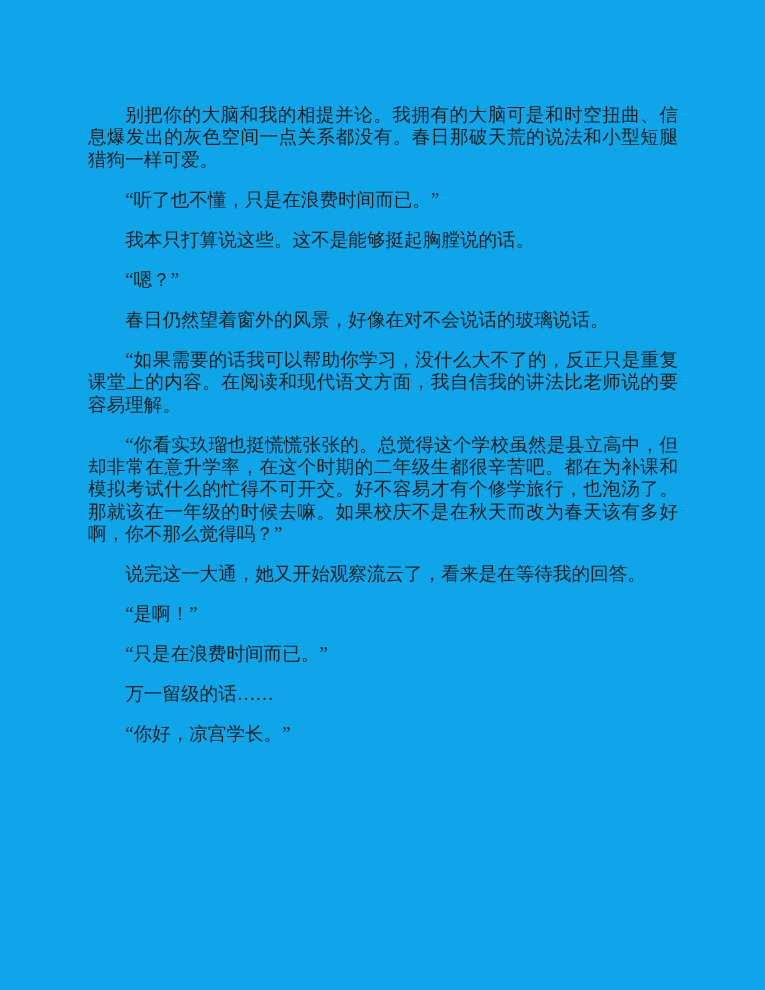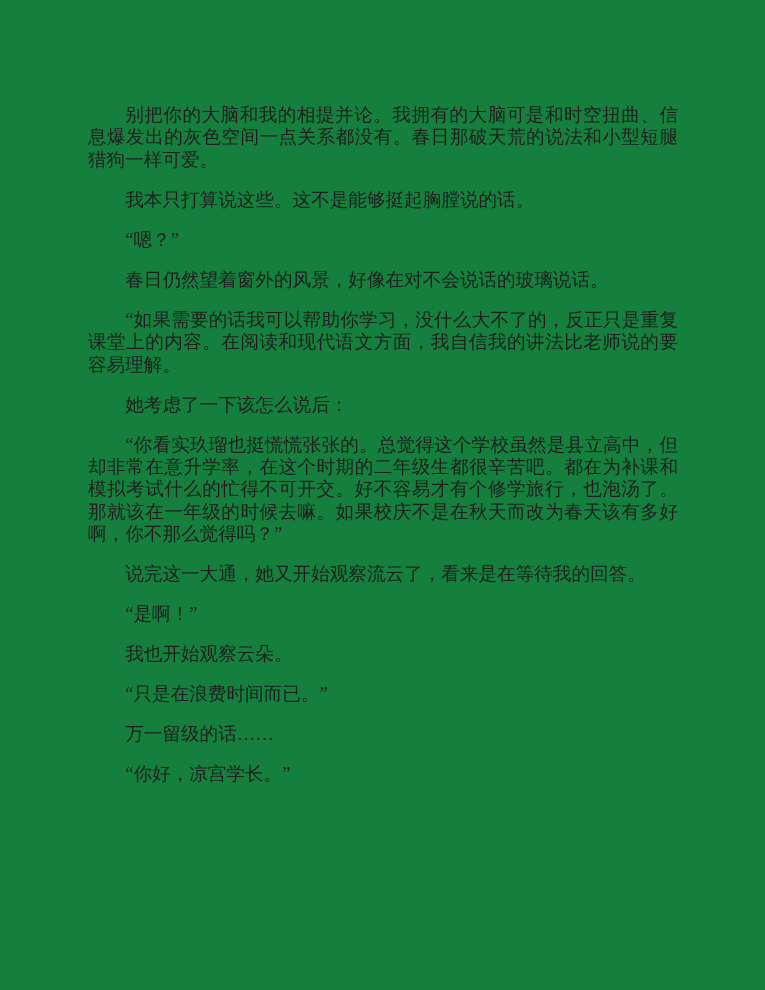--- a/index.html
+++ b/index.html
@@ -10,21 +10,21 @@
   body {
     width: 765px;
     height: 990px;
     overflow: hidden;
     font-family: "Liberation Serif", "DejaVu Serif", serif;
   }
   .page {
     box-sizing: border-box;
     width: 765px;
     height: 990px;
-    background: #15803d;
+    background: #0ea5e9;
     padding: 104px 87px 0 88px;
     overflow: hidden;
   }
   .text-column {
     width: 590px;
   }
   .text-column p.para {
     margin: 0 0 17.6px 0;
     padding: 0;
     font-size: 18.6px;
@@ -35,26 +35,25 @@
     word-break: break-all;
     overflow-wrap: anywhere;
   }
 </style>
 </head>
 <body>
 
 <main class="page">
   <div class="text-column">
       <p class="para">别把你的大脑和我的相提并论。我拥有的大脑可是和时空扭曲、信息爆发出的灰色空间一点关系都没有。春日那破天荒的说法和小型短腿猎狗一样可爱。</p>
+      <p class="para">“听了也不懂，只是在浪费时间而已。”</p>
       <p class="para">我本只打算说这些。这不是能够挺起胸膛说的话。</p>
       <p class="para">“嗯？”</p>
       <p class="para">春日仍然望着窗外的风景，好像在对不会说话的玻璃说话。</p>
       <p class="para">“如果需要的话我可以帮助你学习，没什么大不了的，反正只是重复课堂上的内容。在阅读和现代语文方面，我自信我的讲法比老师说的要容易理解。</p>
-      <p class="para">她考虑了一下该怎么说后：</p>
       <p class="para">“你看实玖瑠也挺慌慌张张的。总觉得这个学校虽然是县立高中，但却非常在意升学率，在这个时期的二年级生都很辛苦吧。都在为补课和模拟考试什么的忙得不可开交。好不容易才有个修学旅行，也泡汤了。那就该在一年级的时候去嘛。如果校庆不是在秋天而改为春天该有多好啊，你不那么觉得吗？”</p>
       <p class="para">说完这一大通，她又开始观察流云了，看来是在等待我的回答。</p>
       <p class="para">“是啊！”</p>
-      <p class="para">我也开始观察云朵。</p>
       <p class="para">“只是在浪费时间而已。”</p>
       <p class="para">万一留级的话……</p>
       <p class="para">“你好，凉宫学长。”</p>
     </div>
 </main>
 
 </body></html>

